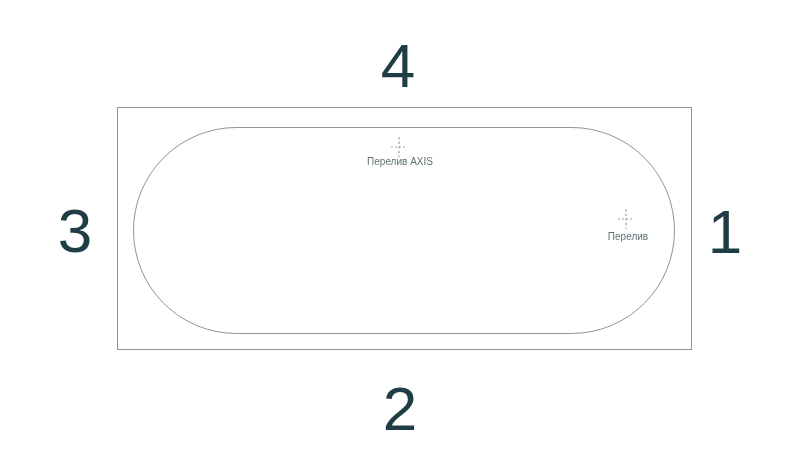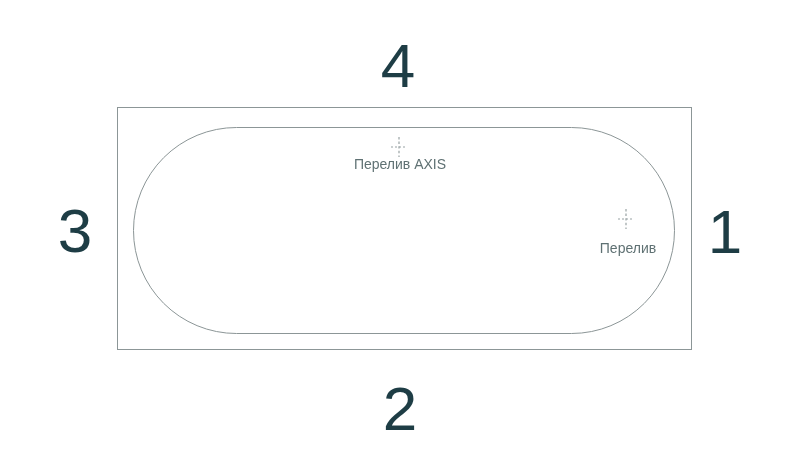--- a/index.html
+++ b/index.html
@@ -58,29 +58,29 @@
     position: absolute;
     width: 22px;
     height: 22px;
     transform: translate(-50%, -50%);
   }
   .marker svg { display: block; }
   .marker-label {
     position: absolute;
     transform: translateX(-50%);
     color: var(--label-color);
-    font-size: 14px;
+    font-size: 10px;
     font-weight: 400;
     white-space: nowrap;
     line-height: 1.2;
   }
   .marker.axis       { left: 399px; top: 147px; }
   .label-axis        { left: 400px; top: 156px; }
   .marker.overflow   { left: 626px; top: 219px; }
-  .label-overflow    { left: 628px; top: 240px; }
+  .label-overflow    { left: 628px; top: 231px; }
 </style>
 </head>
 <body>
 
 <div class="canvas">
 
   <div class="side-number top">4</div>
   <div class="side-number right">1</div>
   <div class="side-number bottom">2</div>
   <div class="side-number left">3</div>

